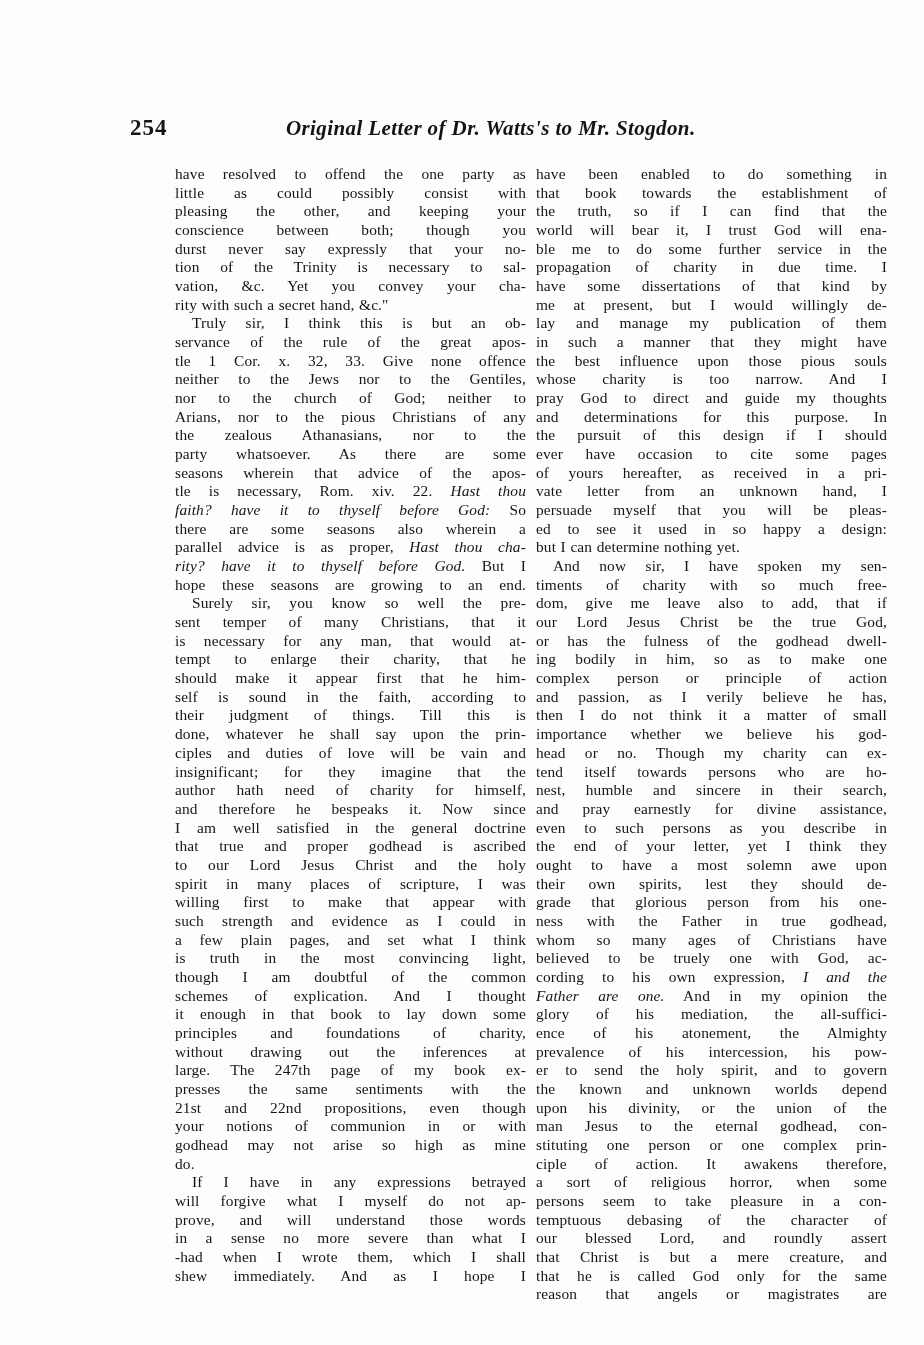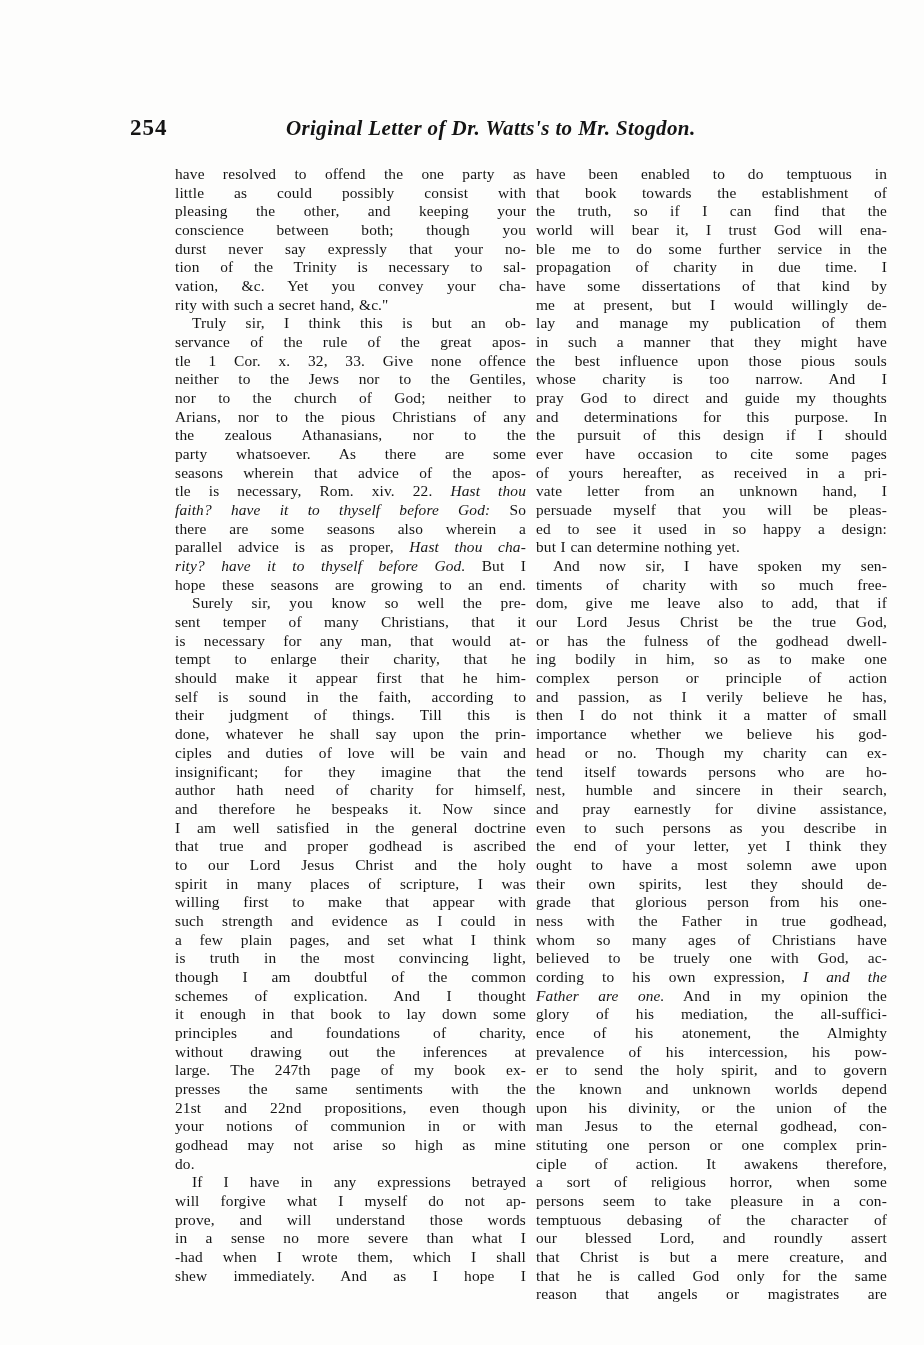--- a/index.html
+++ b/index.html
@@ -135,21 +135,21 @@
         <div class="line"><span>godhead may not arise so high as mine</span></div>
         <div class="line endpara"><span>do.</span></div>
         <div class="line indent"><span>If I have in any expressions betrayed</span></div>
         <div class="line"><span>will forgive what I myself do not ap-</span></div>
         <div class="line"><span>prove, and will understand those words</span></div>
         <div class="line"><span>in a sense no more severe than what I</span></div>
         <div class="line"><span>-had when I wrote them, which I shall</span></div>
         <div class="line"><span>shew immediately. And as I hope I</span></div>
       </div>
     <div class="col" id="col-right">
-        <div class="line"><span>have been enabled to do temptuous in</span></div>
+        <div class="line"><span>have been enabled to do something in</span></div>
         <div class="line"><span>that book towards the establishment of</span></div>
         <div class="line"><span>the truth, so if I can find that the</span></div>
         <div class="line"><span>world will bear it, I trust God will ena-</span></div>
         <div class="line"><span>ble me to do some further service in the</span></div>
         <div class="line"><span>propagation of charity in due time. I</span></div>
         <div class="line"><span>have some dissertations of that kind by</span></div>
         <div class="line"><span>me at present, but I would willingly de-</span></div>
         <div class="line"><span>lay and manage my publication of them</span></div>
         <div class="line"><span>in such a manner that they might have</span></div>
         <div class="line"><span>the best influence upon those pious souls</span></div>

